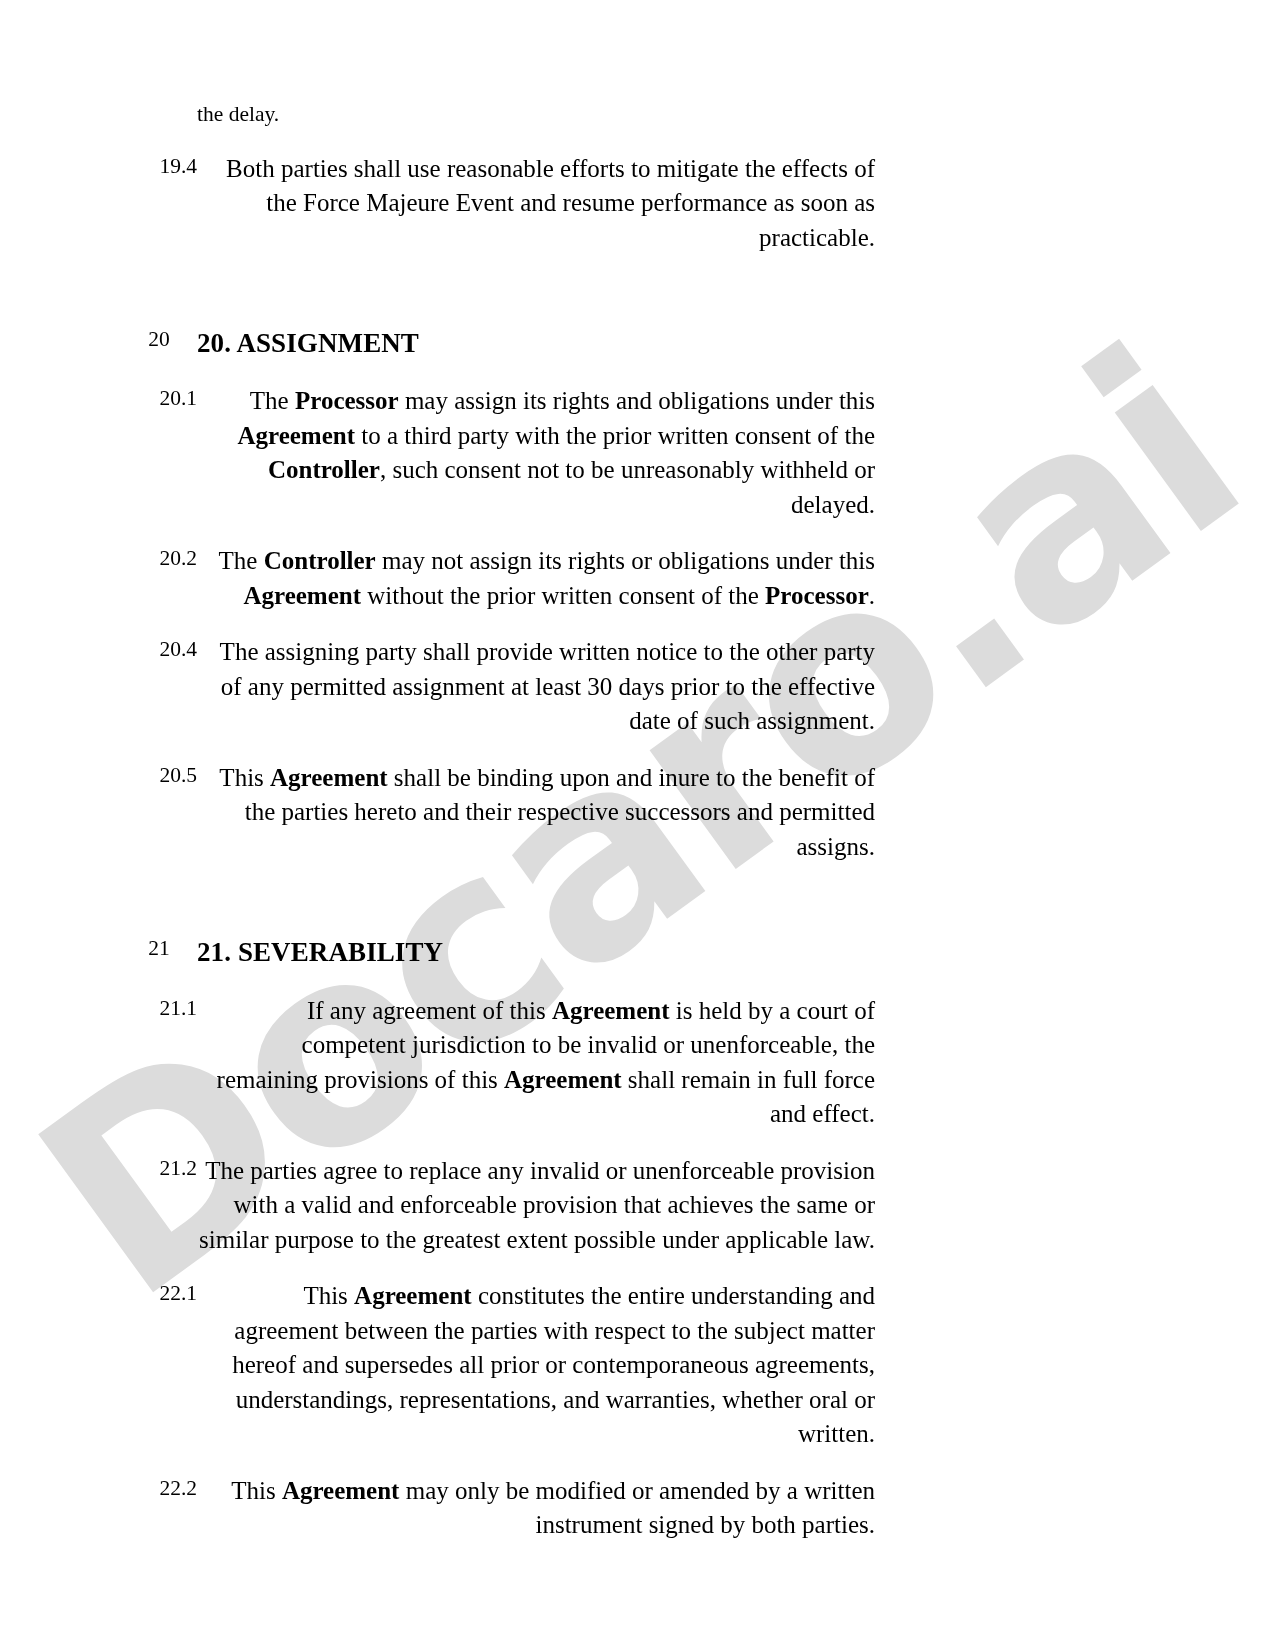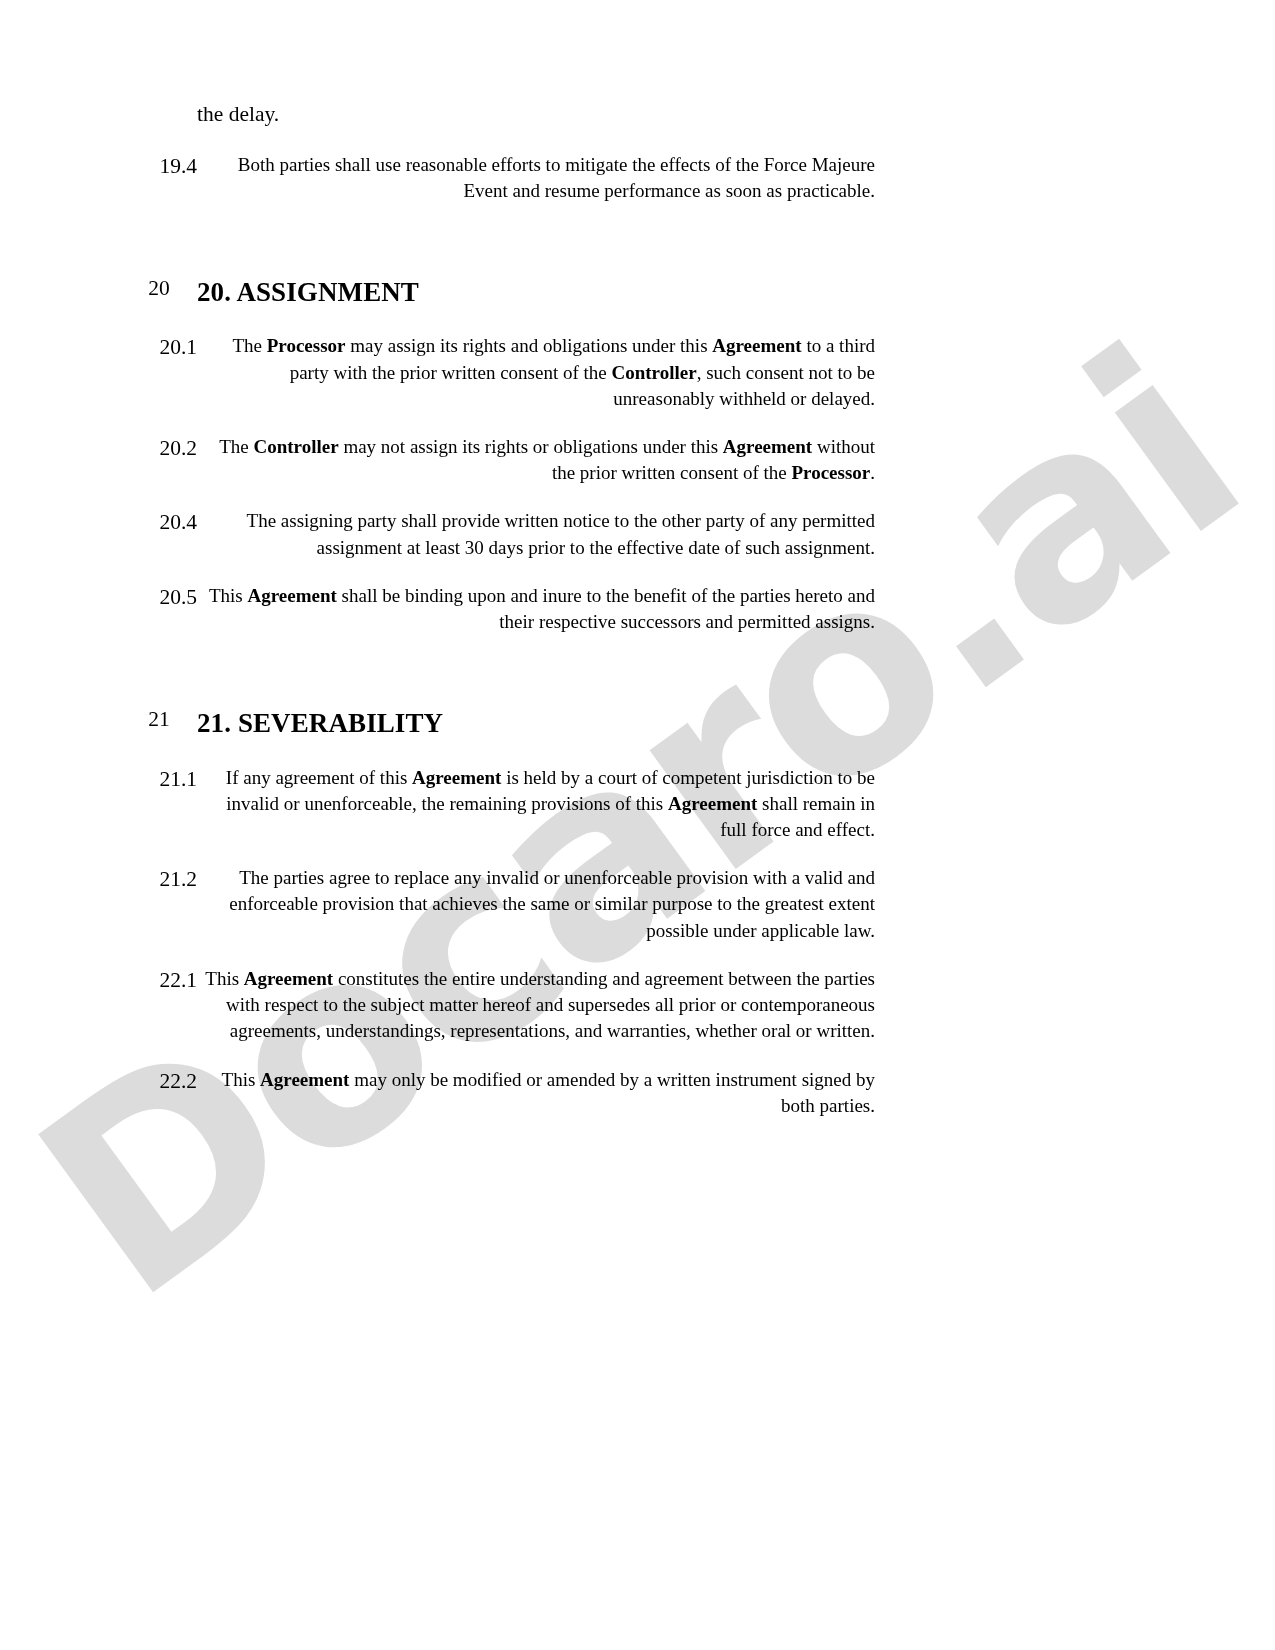--- a/index.html
+++ b/index.html
@@ -59,21 +59,21 @@
     text-align: right;
   }
   .clause-num {
     flex: 0 0 62px;
     font-size: 21.5px;
     line-height: 1.38;
     white-space: nowrap;
   }
   .clause-body {
     flex: 1 1 auto;
-    font-size: 19px;
+    font-size: 25px;
     line-height: 1.38;
   }
 
   .heading {
     display: flex;
     align-items: flex-start;
     margin-top: 70px;
   }
   .heading-num {
     flex: 0 0 62px;

